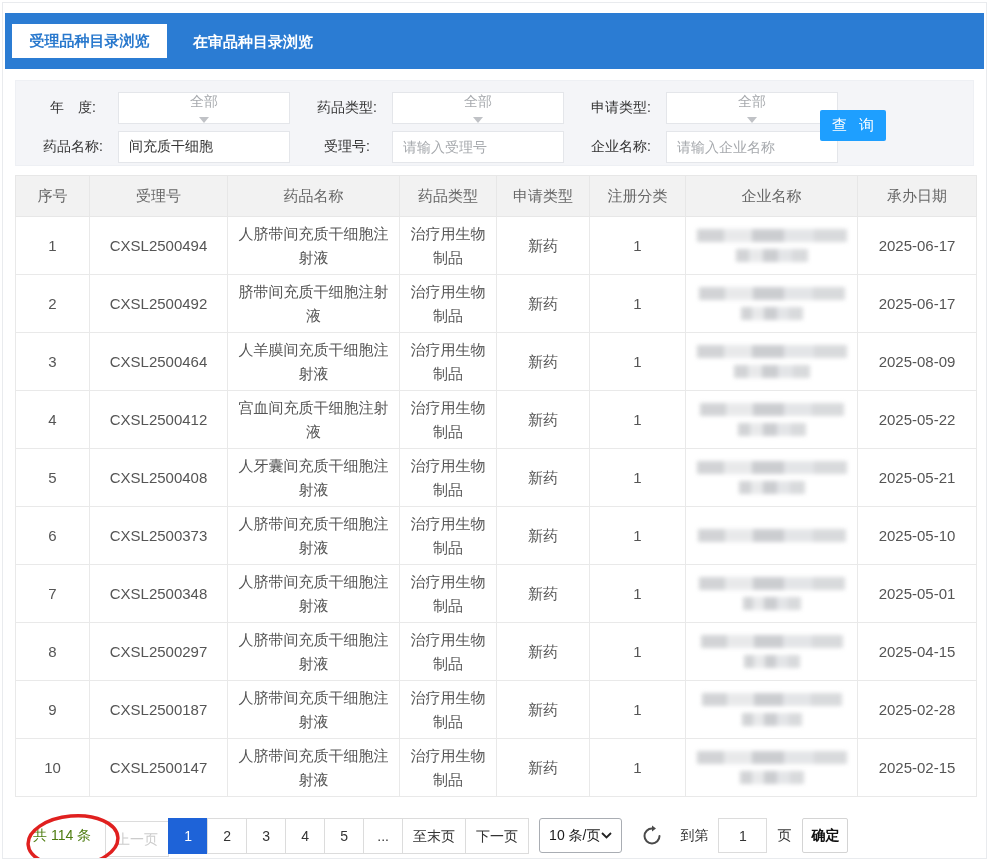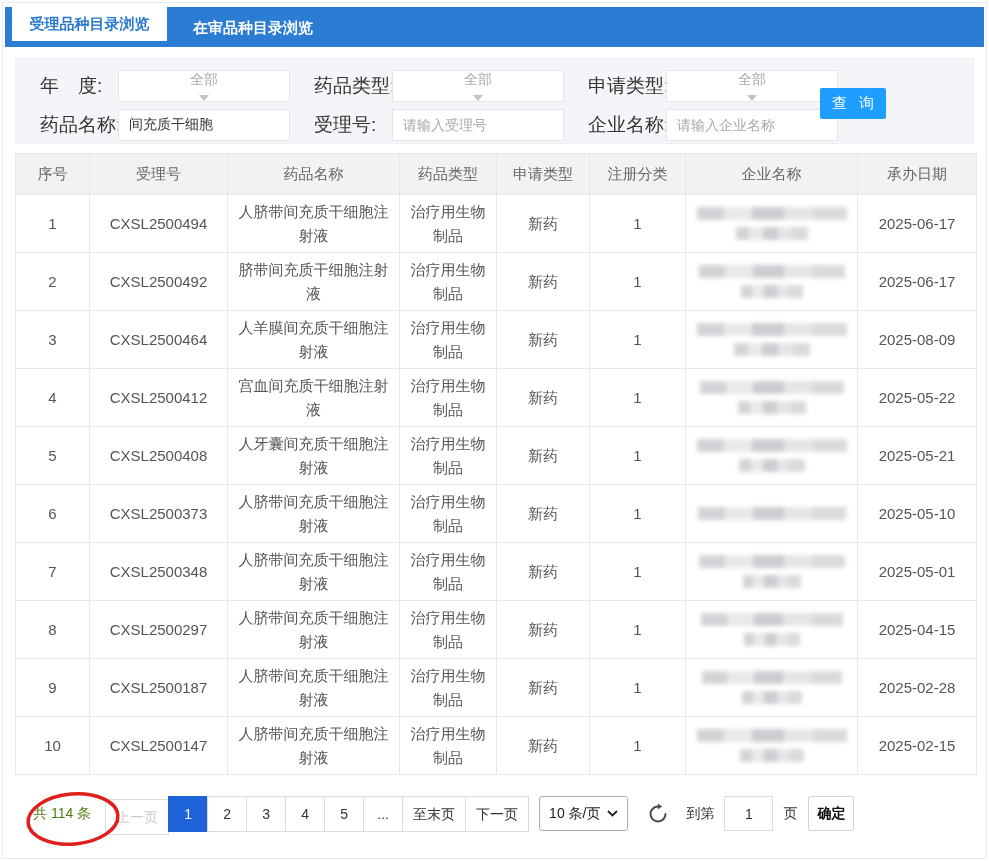--- a/index.html
+++ b/index.html
@@ -2,32 +2,32 @@
 <html><head>
 <meta charset="utf-8">
 <style>
   * { margin:0; padding:0; box-sizing:border-box; }
   html,body { width:989px; height:861px; background:#fff;
     font-family:"Liberation Sans","DejaVu Sans",sans-serif; color:#333; }
   .page { position:relative; width:985px; height:857px; margin:2px;
     border:1px solid #e9ebee; background:#fff; overflow:hidden; }
 
   
-  .tabbar { margin:4px 2px 0 2px; height:40px; background:#2b7cd3;
-    display:flex; align-items:flex-start; }
+  .tabbar { margin:10px 2px 0 2px; height:56px; background:#2b7cd3;
+    display:flex; align-items:center; }
   .tab { font-size:15px; font-weight:bold; cursor:pointer; text-align:center; }
   .tab-active { margin-left:7px; width:155px; height:34px; line-height:34px;
     background:#fff; color:#2878cd; }
   .tab-idle { width:172px; height:41px; line-height:41px; color:#fff; }
 
   
   .filter { position:relative; margin:11px 12px 0 12px; height:86px;
     background:#f4f5f8; border:1px solid #eef0f4; padding:11px 0 0 24px; }
   .frow { display:flex; align-items:center; height:32px; margin-bottom:7px; }
-  .flabel { width:78px; text-align:left; padding-right:12px; font-size:19px;
+  .flabel { width:78px; text-align:center; padding-right:12px; font-size:14px;
     color:#333; white-space:nowrap; }
   .fgroup { display:flex; align-items:center; margin-right:24px; }
   .fctrl { width:172px; height:32px; background:#fff; border:1px solid #e4e6ea;
     display:flex; align-items:center; padding:0 10px; font-size:14px;flex-direction:column; }
   .fselect { justify-content:space-between; cursor:pointer; color:#a6a9ad; }
   .caret { width:0; height:0; border-left:5px solid transparent;
     border-right:5px solid transparent; border-top:6px solid #c0c2c6; }
   input.fctrl { outline:none; color:#333; }
   input.fctrl::placeholder { color:#a6a9ad; }
   .search-btn { position:absolute; right:87px; top:29px; width:66px; height:31px;
@@ -53,21 +53,21 @@
   .total { position:relative; margin:0 14px 0 18px; color:#4d7c0f; white-space:nowrap; }
   .total svg { position:absolute; left:-10px; top:-16px; pointer-events:none; }
   .pbtn { min-width:40px; height:36px; line-height:34px; text-align:center;
     background:#fff; border:1px solid #dcdcdc; margin-left:-1px; color:#333;
     cursor:pointer; padding:0 10px; white-space:nowrap; }
   .pbtn.first { margin-left:0;margin-top:7px; }
   .pbtn.disabled { color:#ccc; cursor:default; }
   .pbtn.active { background:#1e63d8; border-color:#1e63d8; color:#fff; }
   .pbtn.num { padding:0; }
   .psize { margin-left:10px; height:35px; border:1px solid #a9adb3;
-    border-radius:3px; display:flex; align-items:center; gap:7px;
+    border-radius:3px; display:flex; align-items:center; gap:1px;
     padding:0 9px; color:#1a1a1a; cursor:pointer; background:#fff; }
   .refresh { margin-left:19px; width:22px; height:22px; cursor:pointer;
     background:none; border:none; padding:0; }
   .goto-label { margin-left:17px; }
   .goto-input { margin-left:10px; width:49px; height:35px; text-align:center;
     border:1px solid #dcdcdc; font-size:14px; color:#333; outline:none; }
   .goto-unit { margin-left:10px; }
   .confirm-btn { margin-left:11px; width:46px; height:35px; background:#fff;
     border:1px solid #d4d4d4; border-radius:2px; font-size:14px; color:#111;
     font-weight:bold; cursor:pointer; }

